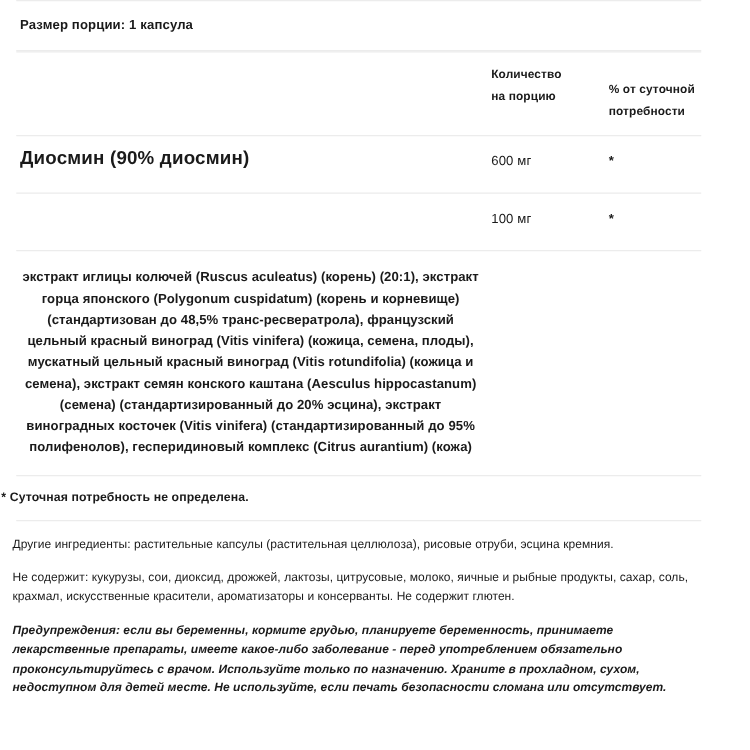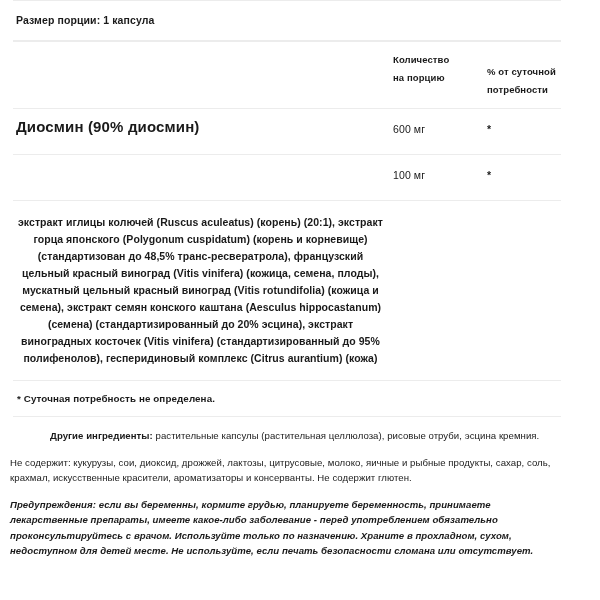--- a/index.html
+++ b/index.html
@@ -89,36 +89,36 @@
     padding: 13px 190px 13px 15px;
     font-size: 10.5px;
     font-weight: bold;
     line-height: 1.62;
     letter-spacing: 0.005em;
     text-align: center;
   }
 
   
   .footnote {
-    padding: 12px 13px 12px 17px;
+    padding: 12px 13px 12px 1px;
     font-size: 9.8px;
     font-weight: bold;
     letter-spacing: 0.01em;
   }
 
   
   .bottom-block {
     padding: 11px 14px 0 10px;
     font-size: 9.6px;
     line-height: 1.62;
     letter-spacing: 0.005em;
   }
   .bottom-block.regular { font-weight: normal; }
   .bottom-block.bold    { font-weight: bold; font-style: italic; }
-  .bottom-block .lead   { font-weight: bold; margin-left: 40px; }
+  .bottom-block .lead   { font-weight: normal; }
 </style>
 </head>
 <body>
 
 <div class="panel">
 
   <div class="divider"></div>
 
   <div class="info-row">Размер порции: 1 капсула</div>
 

